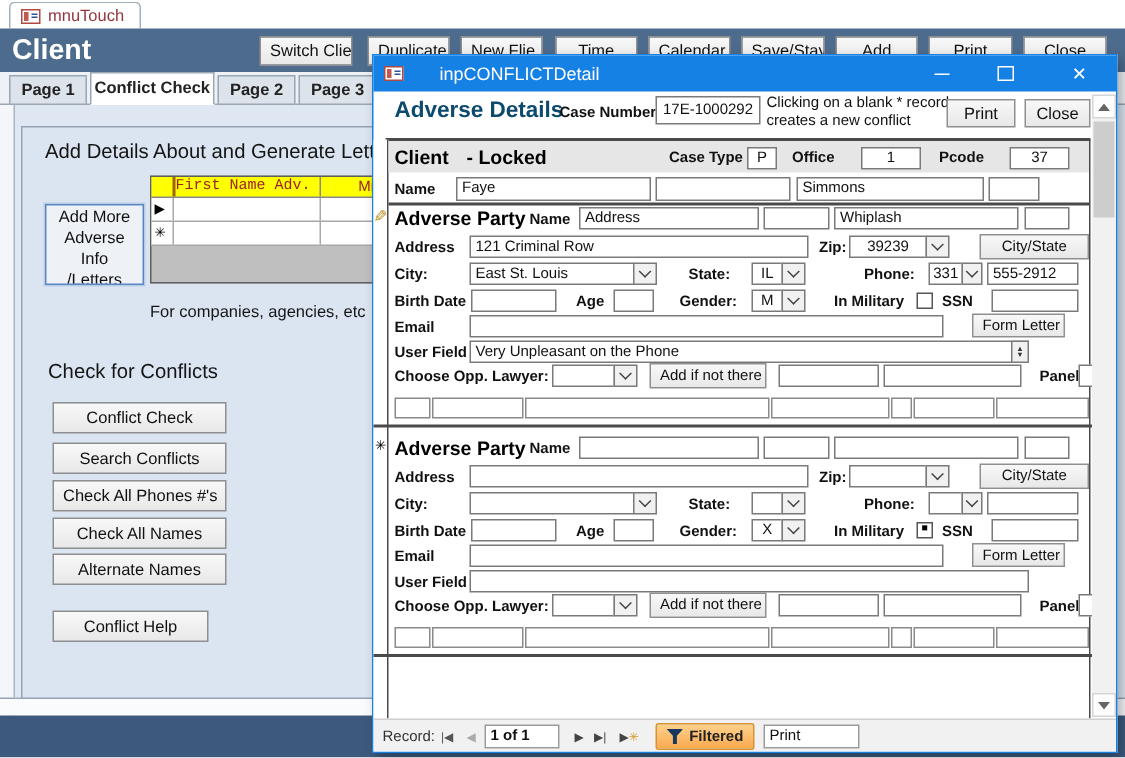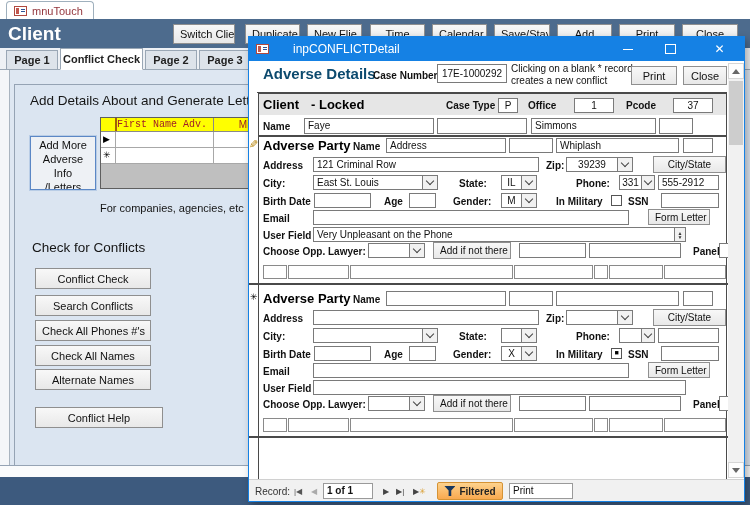--- a/index.html
+++ b/index.html
@@ -106,21 +106,21 @@
 
   <div class="abs" style="left:32px;top:240px;font-size:13.5px;color:#151515;">Check for Conflicts</div>
 
   <div class="abs" style="left:100px;top:202px;font-size:11px;color:#151515;white-space:nowrap;">For companies, agencies, etc</div>
 
   <button class="btn" style="left:35px;top:268px;width:116px;height:21px;">Conflict Check</button>
   <button class="btn" style="left:35px;top:295px;width:116px;height:21px;">Search Conflicts</button>
   <button class="btn" style="left:35px;top:320px;width:116px;height:21px;">Check All Phones #'s</button>
   <button class="btn" style="left:35px;top:345px;width:116px;height:21px;">Check All Names</button>
   <button class="btn" style="left:35px;top:369px;width:116px;height:21px;">Alternate Names</button>
-  <button class="btn" style="left:35px;top:407px;width:128px;height:21px;">Conflict Help</button>
+  <button class="btn" style="left:35px;top:407px;width:104px;height:21px;">Conflict Help</button>
 
   <div id="dlg">
 
     <div class="abs" style="left:0;top:0;width:495px;height:24px;background:#1581e4;">
       <span class="form-ico" style="position:absolute;left:7px;top:7px;background:#fff;"></span>
       <span style="position:absolute;left:26px;top:5px;font-size:12px;color:#fff;margin-left:18px;">inpCONFLICTDetail</span>
       <div style="position:absolute;left:360px;top:0;width:38px;height:24px;display:flex;align-items:center;justify-content:center;">
         <span style="display:block;width:10px;height:1px;background:#fff;"></span>
       </div>
       <div style="position:absolute;left:402px;top:0;width:38px;height:24px;display:flex;align-items:center;justify-content:center;">

